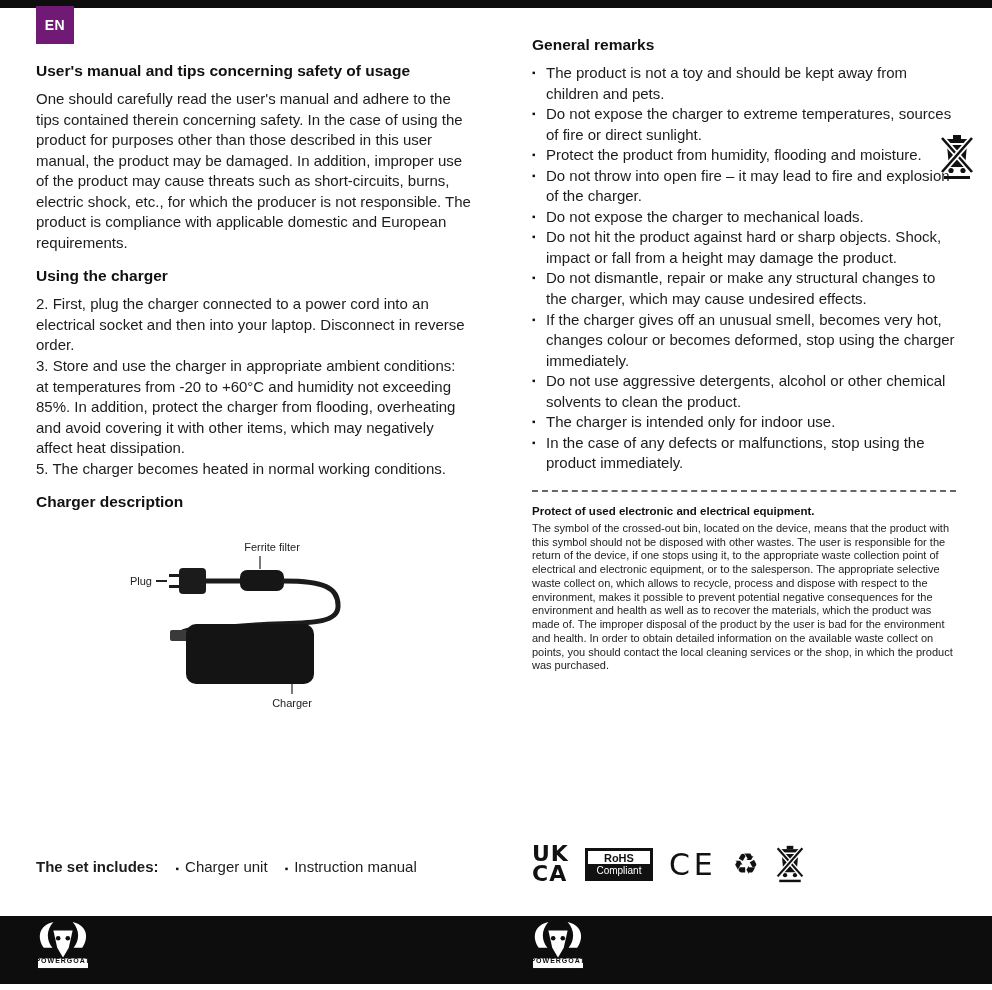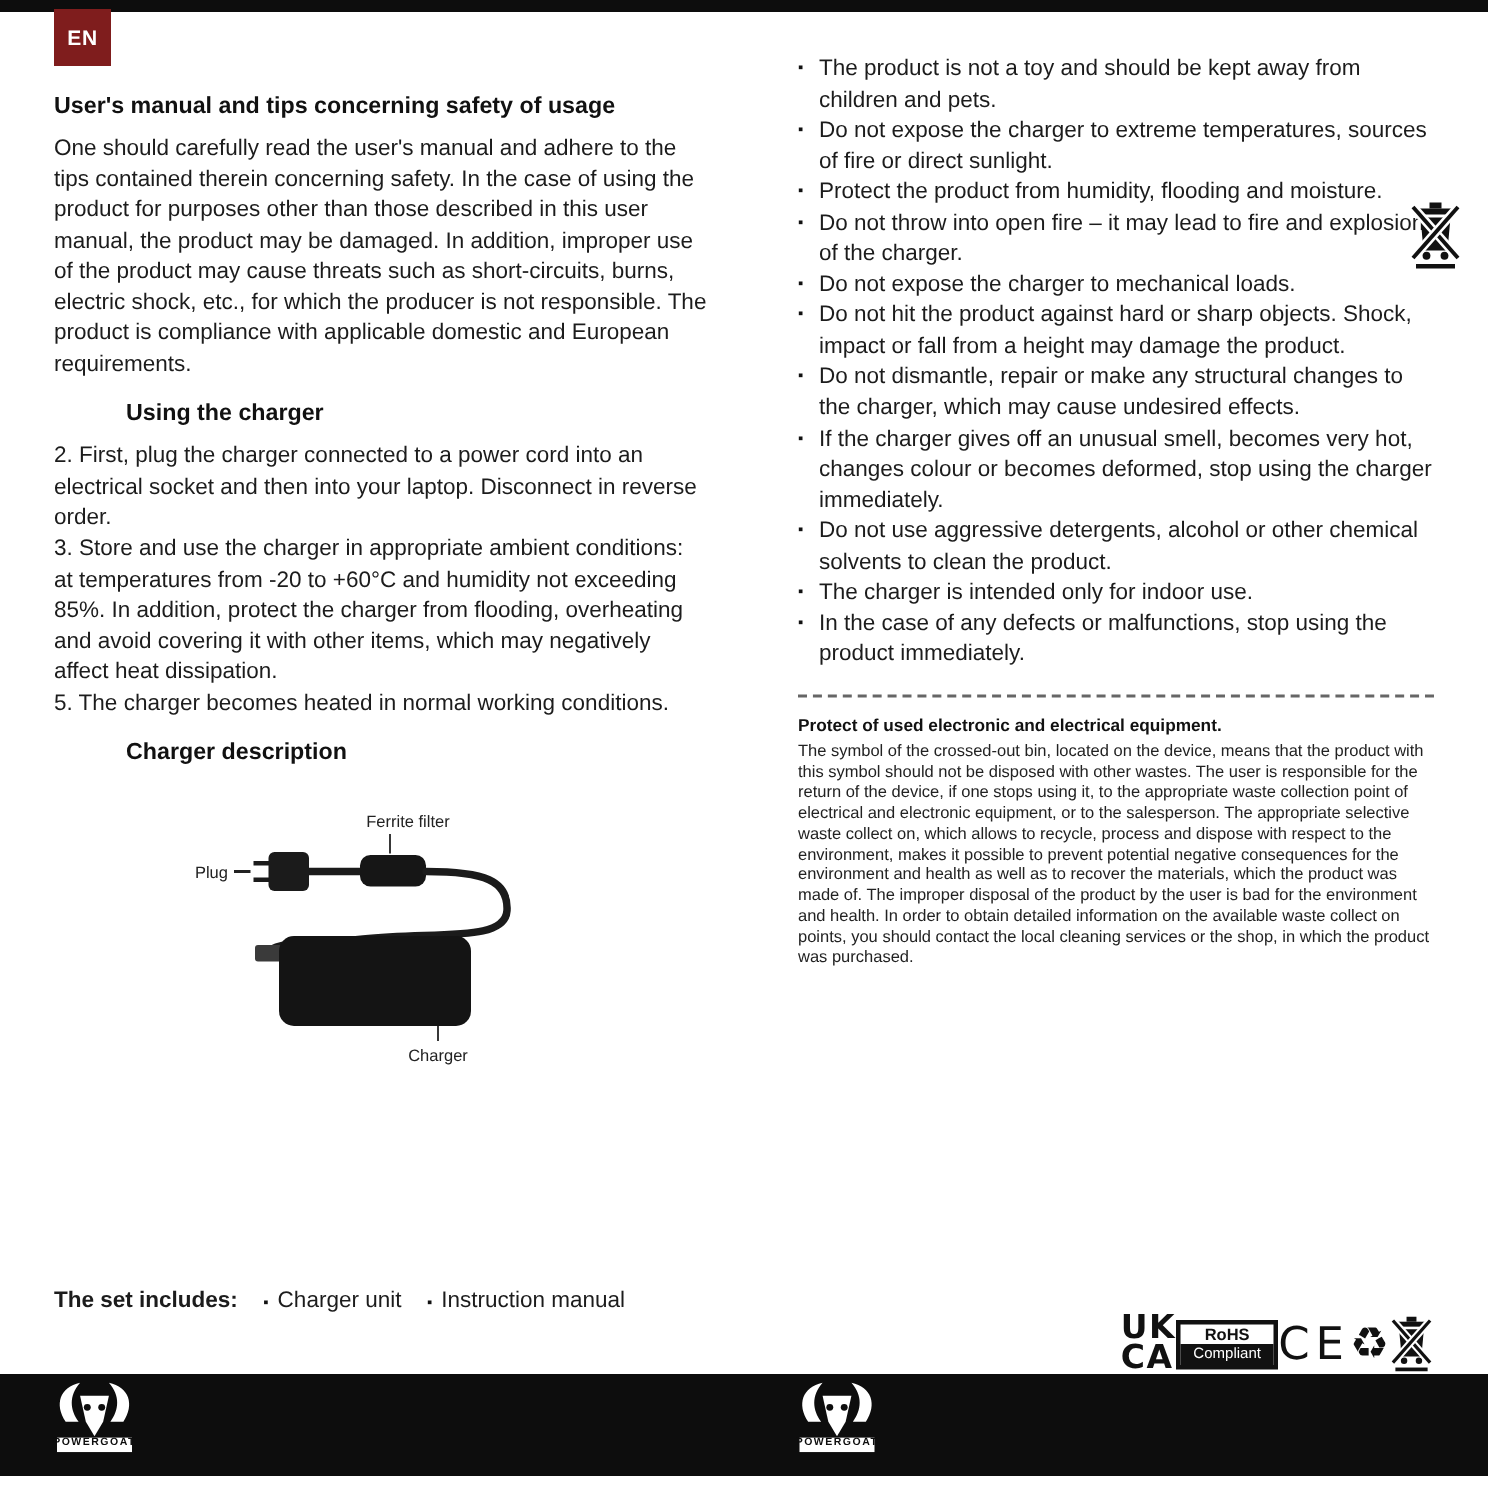--- a/index.html
+++ b/index.html
@@ -9,42 +9,42 @@
     width:992px;height:990px;
     background:#ffffff;
     font-family:"Liberation Sans", sans-serif;
     color:#1c1c1c;
     overflow:hidden;
     margin:0 auto;
   }
   .topbar{position:absolute;left:0;top:0;width:100%;height:8px;background:#0d0d0d;}
   .lang-badge{
     position:absolute;left:36px;top:6px;width:38px;height:38px;
-    background:#7f1d1d;color:#fff;display:flex;align-items:center;justify-content:center;
+    background:#701a75;color:#fff;display:flex;align-items:center;justify-content:center;
     font-weight:bold;font-size:14px;letter-spacing:0.5px;
   }
   .col-left{position:absolute;left:36px;top:62px;width:436px;}
   .col-right{position:absolute;left:532px;top:36px;width:424px;}
   h2{font-size:15.5px;margin:0 0 9px 0;color:#111;}
   .body-text{font-size:15px;line-height:1.37;margin:0 0 12px 0;}
   .num-item{font-size:15px;line-height:1.37;margin:0;}
-  .section-gap{margin-top:14px;margin-left:48px;}
+  .section-gap{margin-top:14px;}
   .bullet-list{margin:0;padding:0;list-style:none;font-size:15px;line-height:1.37;}
   .bullet-list li{display:flex;margin:0;}
   .bullet-marker{flex:0 0 14px;font-size:10px;line-height:20.5px;color:#111;}
   .bullet-body{flex:1;}
   .dashed-divider{border:none;border-top:2px dashed #666;margin:16px 0 13px 0;}
   .disposal-title{font-size:11.5px;font-weight:bold;margin:0 0 5px 0;color:#111;}
   .disposal-body{font-size:11px;line-height:1.25;margin:0;color:#222;}
   .set-includes{position:absolute;left:36px;top:858px;width:460px;font-size:15px;display:flex;align-items:baseline;gap:17px;}
   .set-includes .label{font-weight:bold;}
   .set-includes .item{display:flex;gap:6px;align-items:baseline;}
   .set-includes .bullet-marker{flex:none;line-height:inherit;}
   .diagram{margin:4px 0 0 0;}
-  .badges{position:absolute;left:532px;top:844px;width:424px;display:flex;justify-content:flex-end;align-items:center;margin-top:32px;}
+  .badges{position:absolute;left:532px;top:844px;width:424px;display:flex;align-items:center;gap:16px;}
   .ukca{font-weight:bold;font-size:22px;line-height:0.92;letter-spacing:1px;color:#111;font-family:"DejaVu Sans",sans-serif;}
   .rohs{border:3px solid #111;width:62px;text-align:center;}
   .rohs-top{font-weight:bold;font-size:11px;padding:1px 0 0 0;color:#111;}
   .rohs-bottom{background:#111;color:#fff;font-size:10px;padding:1px 0 2px 0;}
   .ce{font-size:30px;letter-spacing:4px;font-weight:500;color:#111;font-family:"DejaVu Sans",sans-serif;}
   .recycle{font-size:29px;color:#111;line-height:1;}
   .weee-corner{position:absolute;left:938px;top:134px;}
   .footer{position:absolute;left:0;top:916px;width:100%;height:68px;background:#0d0d0d;}
   .brand-logo{position:absolute;top:3px;width:62px;text-align:center;}
   .brand-logo.first{left:32px;}
@@ -101,20 +101,21 @@
       <span class="bullet-marker">▪</span>
       <span>Charger unit</span>
     </span>
     <span class="item">
       <span class="bullet-marker">▪</span>
       <span>Instruction manual</span>
     </span>
   </div>
 
   <div class="col-right">
+    <h2>General remarks</h2>
     <ul class="bullet-list">
       <li>
           <span class="bullet-marker">▪</span>
           <span class="bullet-body">The product is not a toy and should be kept away from children and pets.</span>
         </li>
       <li>
           <span class="bullet-marker">▪</span>
           <span class="bullet-body">Do not expose the charger to extreme temperatures, sources of fire or direct sunlight.</span>
         </li>
       <li>

